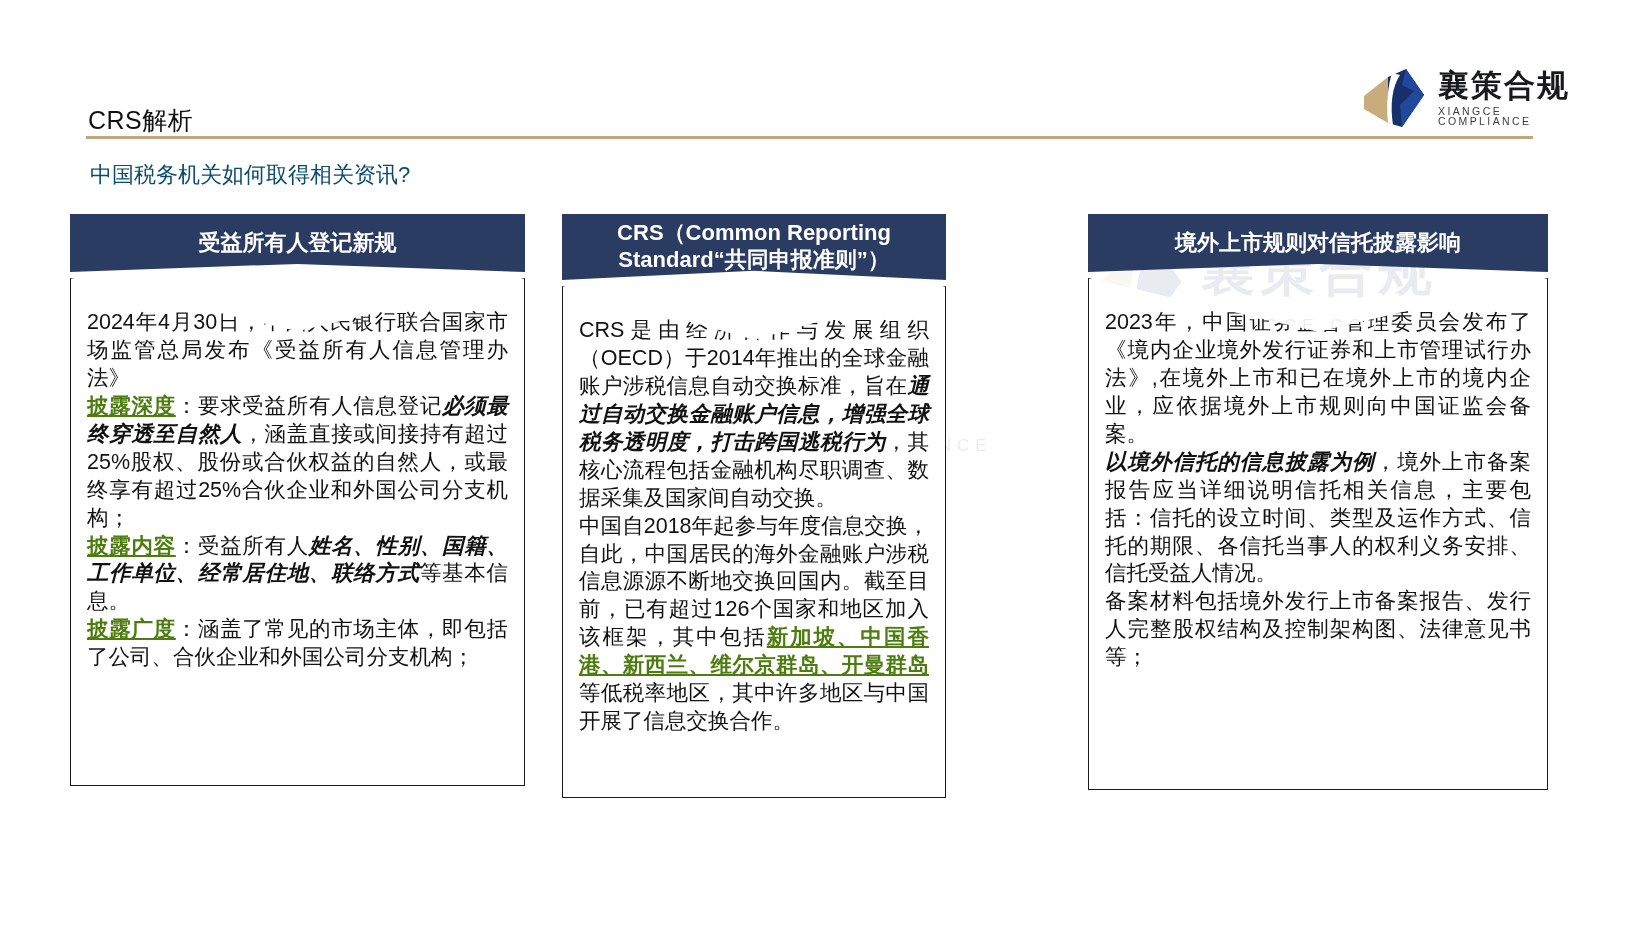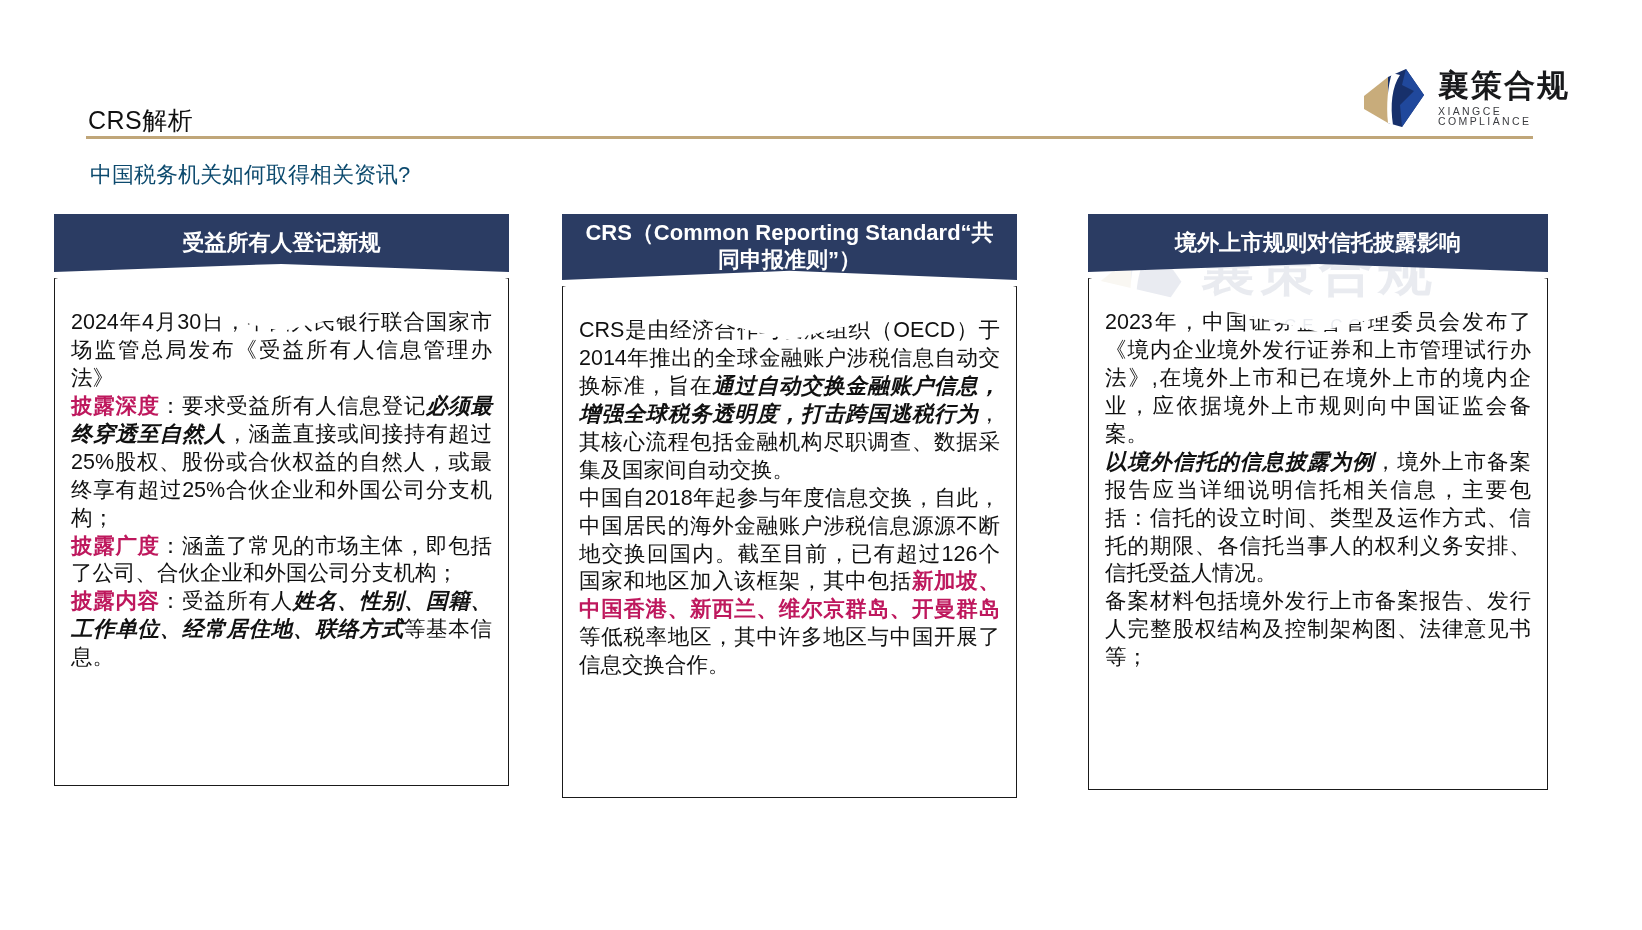--- a/index.html
+++ b/index.html
@@ -98,22 +98,22 @@
   }
   #wm-1 { left: 92px; top: 610px; }
   #wm-2 { left: 585px; top: 355px; }
   #wm-3 { left: 1095px; top: 235px; }
 
   
   .column {
     position: absolute;
     top: 214px;
   }
-  #col-1 { left: 54px;   width: 455px; }
-  #col-2 { left: 562px;  width: 455px; }
+  #col-1 { left: 70px;   width: 455px; }
+  #col-2 { left: 562px;  width: 384px; }
   #col-3 { left: 1072px; width: 460px; padding-left: 16px; }
 
   .card-banner {
     position: relative;
     width: 100%;
     height: 58px;
     background: #2B3C63;
     color: #ffffff;
     display: flex;
     align-items: center;
@@ -146,21 +146,21 @@
     position: relative;
     z-index: 2;
     font-size: 21.5px;
     line-height: 1.30;
     color: #111111;
     text-align: justify;
     text-justify: inter-character;
   }
   .card-text p { margin: 0; }
 
-  .kw-red      { color: #be185d; font-weight: bold; }
+  .kw-red      { color: #4d7c0f; font-weight: bold; text-decoration: underline; }
   .kw-bi       { font-weight: bold; font-style: italic; }
 </style>
 </head>
 <body>
 
 <div id="slide-title">CRS解析</div>
 <div id="title-rule"></div>
 <div id="slide-subtitle">中国税务机关如何取得相关资讯?</div>
 
 <div id="logo">
@@ -217,22 +217,22 @@
     <div class="wm-en">XIANGCE COMPLIANCE</div>
   </div>
 </div>
 
 <div class="column" id="col-1">
   <div class="card-banner">受益所有人登记新规</div>
   <div class="card-body" id="body-1">
     <div class="card-text">
         <p><span>2024年4月30日，中国人民银行联合国家市场监管总局发布《受益所有人信息管理办法》</span></p>
         <p><span class="kw-red">披露深度</span><span>：要求受益所有人信息登记</span><span class="kw-bi">必须最终穿透至自然人</span><span>，涵盖直接或间接持有超过25%股权、股份或合伙权益的自然人，或最终享有超过25%合伙企业和外国公司分支机构；</span></p>
+        <p><span class="kw-red">披露内容</span><span>：受益所有人</span><span class="kw-bi">姓名、性别、国籍、工作单位、经常居住地、联络方式</span><span>等基本信息。</span></p>
         <p><span class="kw-red">披露广度</span><span>：涵盖了常见的市场主体，即包括了公司、合伙企业和外国公司分支机构；</span></p>
-        <p><span class="kw-red">披露内容</span><span>：受益所有人</span><span class="kw-bi">姓名、性别、国籍、工作单位、经常居住地、联络方式</span><span>等基本信息。</span></p>
       </div>
   </div>
 </div>
 
 <div class="column" id="col-2">
   <div class="card-banner two-line">CRS（Common Reporting Standard“共同申报准则”）</div>
   <div class="card-body" id="body-2">
     <div class="card-text">
         <p><span>CRS是由经济合作与发展组织（OECD）于2014年推出的全球金融账户涉税信息自动交换标准，旨在</span><span class="kw-bi">通过自动交换金融账户信息，增强全球税务透明度，打击跨国逃税行为</span><span>，其核心流程包括金融机构尽职调查、数据采集及国家间自动交换。</span></p>
         <p><span>中国自2018年起参与年度信息交换，自此，中国居民的海外金融账户涉税信息源源不断地交换回国内。截至目前，已有超过126个国家和地区加入该框架，其中包括</span><span class="kw-red">新加坡、中国香港、新西兰、维尔京群岛、开曼群岛</span><span>等低税率地区，其中许多地区与中国开展了信息交换合作。</span></p>

